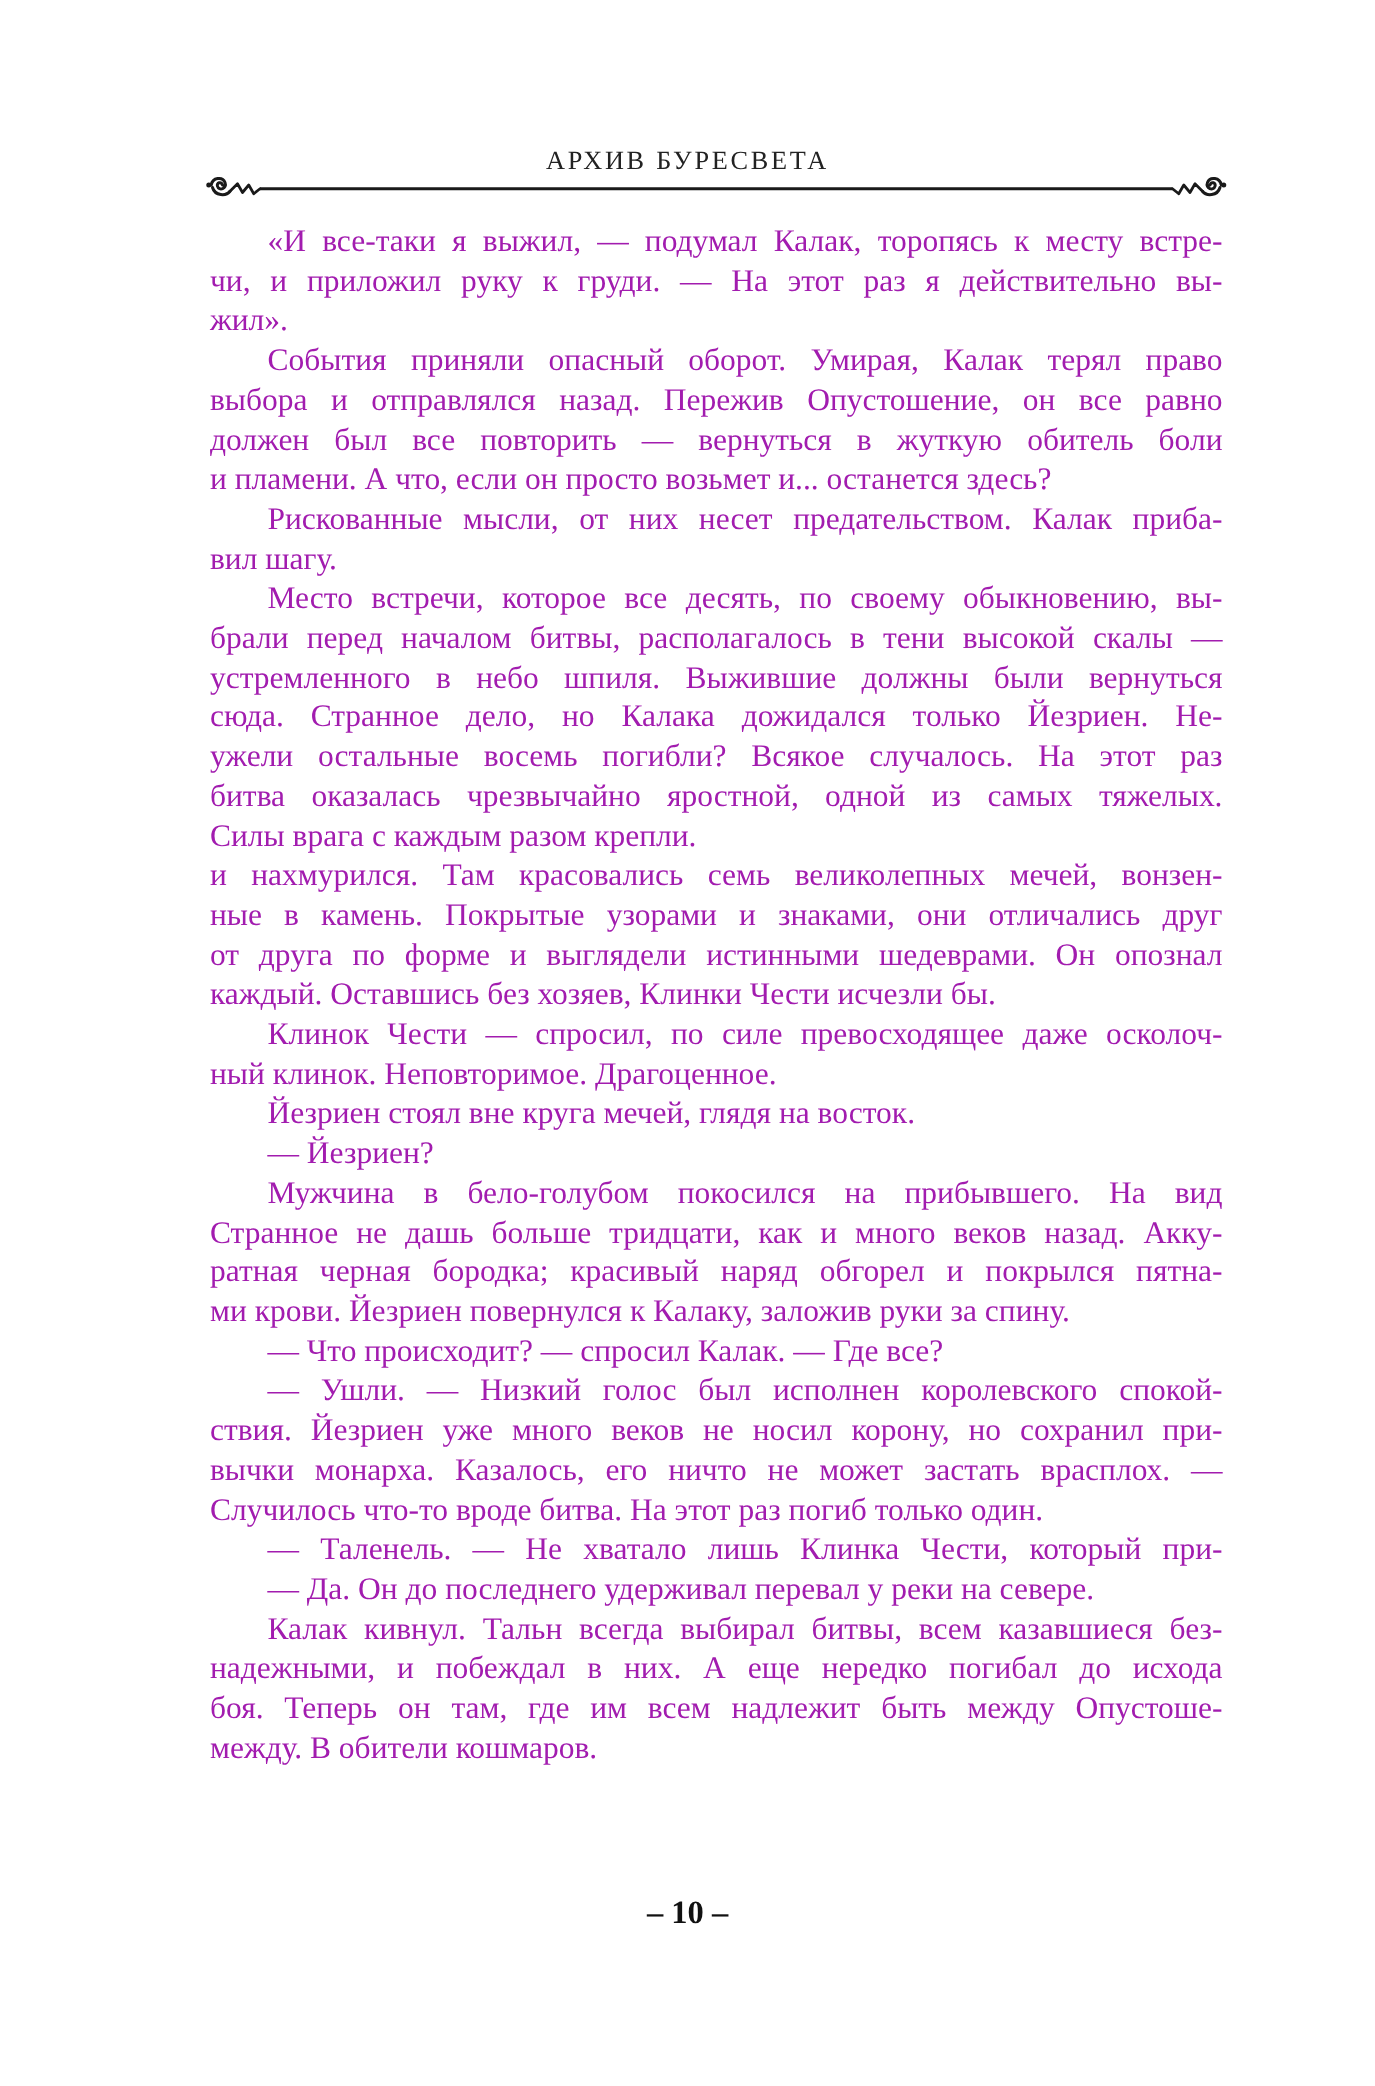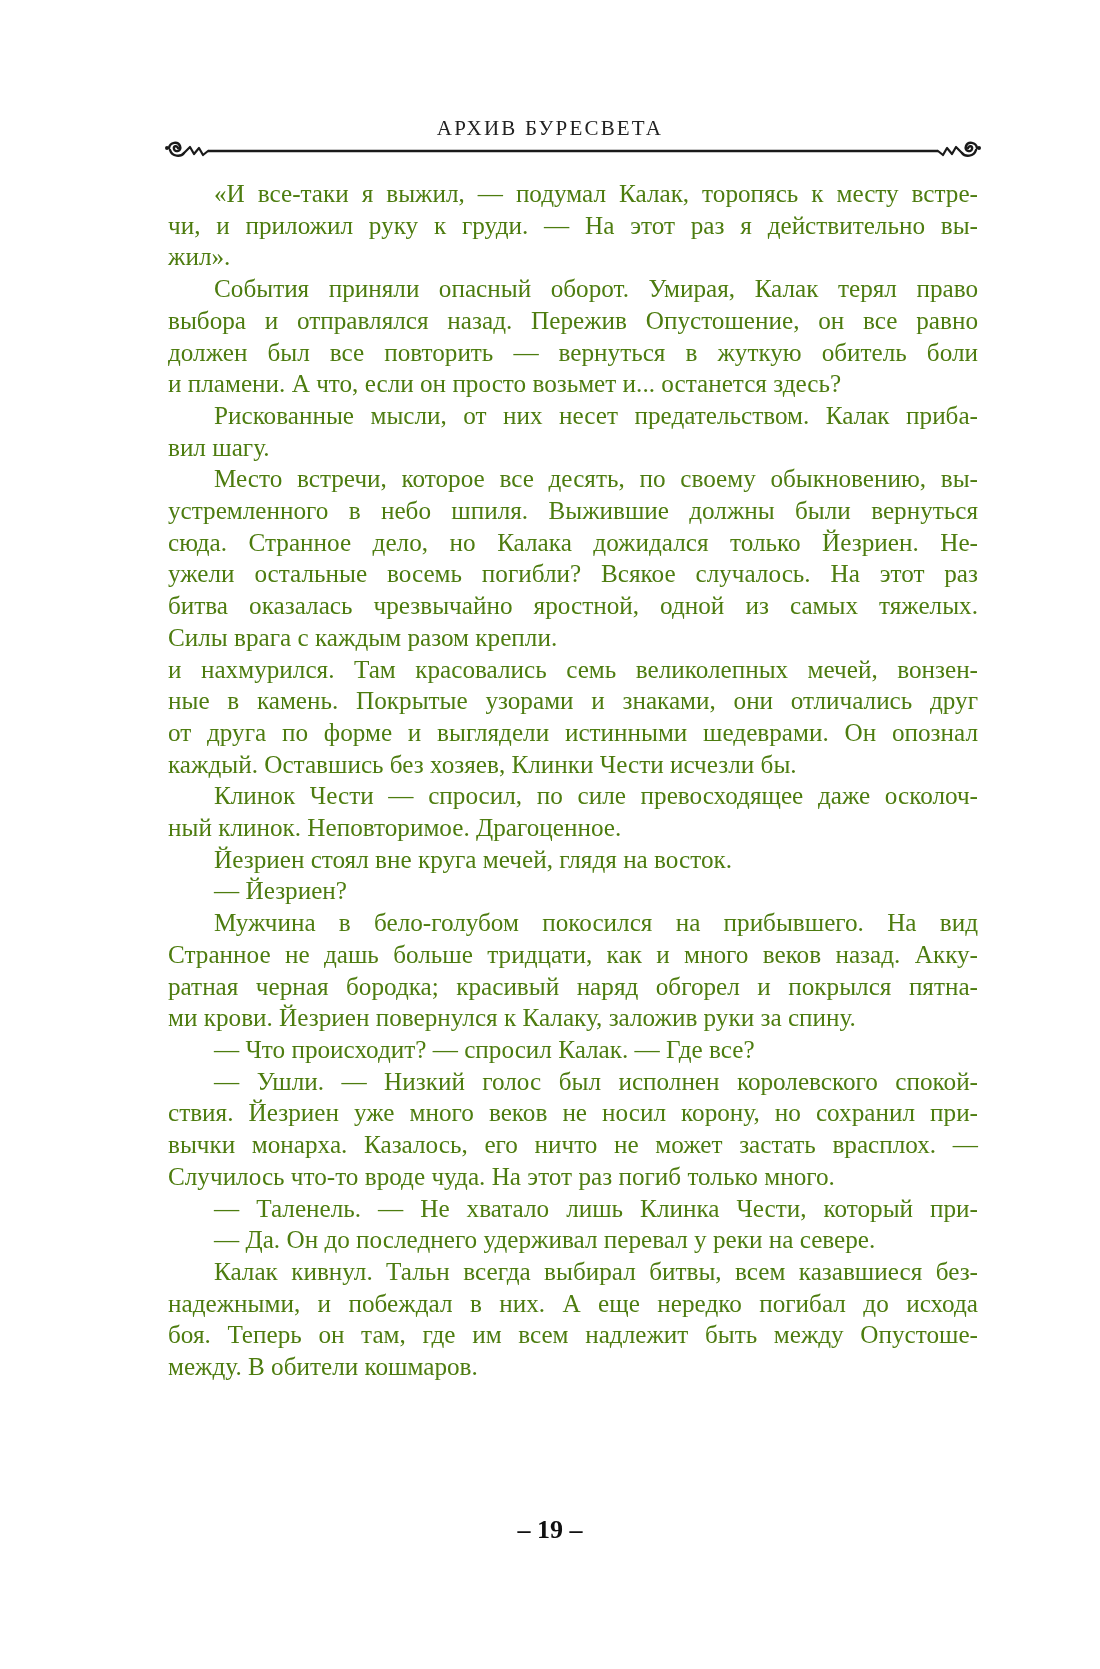--- a/index.html
+++ b/index.html
@@ -8,21 +8,21 @@
   .running-head {
     position: absolute; left: 0; width: 1100px; top: 116px; text-align: center;
     font-family: "Liberation Serif", "DejaVu Serif", serif;
     font-size: 21px; letter-spacing: 2.2px; color: #222; font-weight: normal;
   }
   .rule-wrap { position: absolute; left: 164px; top: 138px; width: 818px; height: 26px; }
   .rule-wrap svg { display: block; }
   .text-block {
     position: absolute; left: 168px; top: 178px; width: 810px;
     font-family: "Liberation Serif", "DejaVu Serif", serif;
-    font-size: 25.2px; line-height: 31.7px; color: #4d7c0f;
+    font-size: 25.2px; line-height: 31.7px; color: #a21caf;
     text-align: justify; hyphens: manual;
   }
   .line { display: block; text-align: justify; text-align-last: justify; white-space: nowrap; }
   .line.last { text-align-last: left; }
   .line.indent { padding-left: 46px; }
   .para { display: block; }
   .page-number {
     position: absolute; left: 0; width: 1100px; top: 1515px; text-align: center;
     font-family: "Liberation Serif", "DejaVu Serif", serif;
     font-size: 26px; font-weight: bold; color: #111;
@@ -64,20 +64,21 @@
         <span class="line">выбора и отправлялся назад. Пережив Опустошение, он все равно</span>
         <span class="line">должен был все повторить — вернуться в жуткую обитель боли</span>
         <span class="line last">и пламени. А что, если он просто возьмет и... останется здесь?</span>
       </div>
       <div class="para">
         <span class="line indent">Рискованные мысли, от них несет предательством. Калак приба-</span>
         <span class="line last">вил шагу.</span>
       </div>
       <div class="para">
         <span class="line indent">Место встречи, которое все десять, по своему обыкновению, вы-</span>
+        <span class="line">брали перед началом битвы, располагалось в тени высокой скалы —</span>
         <span class="line">устремленного в небо шпиля. Выжившие должны были вернуться</span>
         <span class="line">сюда. Странное дело, но Калака дожидался только Йезриен. Не-</span>
         <span class="line">ужели остальные восемь погибли? Всякое случалось. На этот раз</span>
         <span class="line">битва оказалась чрезвычайно яростной, одной из самых тяжелых.</span>
         <span class="line last">Силы врага с каждым разом крепли.</span>
       </div>
       <div class="para">
         <span class="line">и нахмурился. Там красовались семь великолепных мечей, вонзен-</span>
         <span class="line">ные в камень. Покрытые узорами и знаками, они отличались друг</span>
         <span class="line">от друга по форме и выглядели истинными шедеврами. Он опознал</span>
@@ -99,30 +100,30 @@
         <span class="line">ратная черная бородка; красивый наряд обгорел и покрылся пятна-</span>
         <span class="line last">ми крови. Йезриен повернулся к Калаку, заложив руки за спину.</span>
       </div>
       <div class="para">
         <span class="line indent last">— Что происходит? — спросил Калак. — Где все?</span>
       </div>
       <div class="para">
         <span class="line indent">— Ушли. — Низкий голос был исполнен королевского спокой-</span>
         <span class="line">ствия. Йезриен уже много веков не носил корону, но сохранил при-</span>
         <span class="line">вычки монарха. Казалось, его ничто не может застать врасплох. —</span>
-        <span class="line last">Случилось что-то вроде чуда. На этот раз погиб только много.</span>
+        <span class="line last">Случилось что-то вроде битва. На этот раз погиб только один.</span>
       </div>
       <div class="para">
         <span class="line indent">— Таленель. — Не хватало лишь Клинка Чести, который при-</span>
       </div>
       <div class="para">
         <span class="line indent last">— Да. Он до последнего удерживал перевал у реки на севере.</span>
       </div>
       <div class="para">
         <span class="line indent">Калак кивнул. Тальн всегда выбирал битвы, всем казавшиеся без-</span>
         <span class="line">надежными, и побеждал в них. А еще нередко погибал до исхода</span>
         <span class="line">боя. Теперь он там, где им всем надлежит быть между Опустоше-</span>
         <span class="line last">между. В обители кошмаров.</span>
       </div>
     </div>
 
-  <div class="page-number">– 19 –</div>
+  <div class="page-number">– 10 –</div>
 </div>
 
 </body></html>

